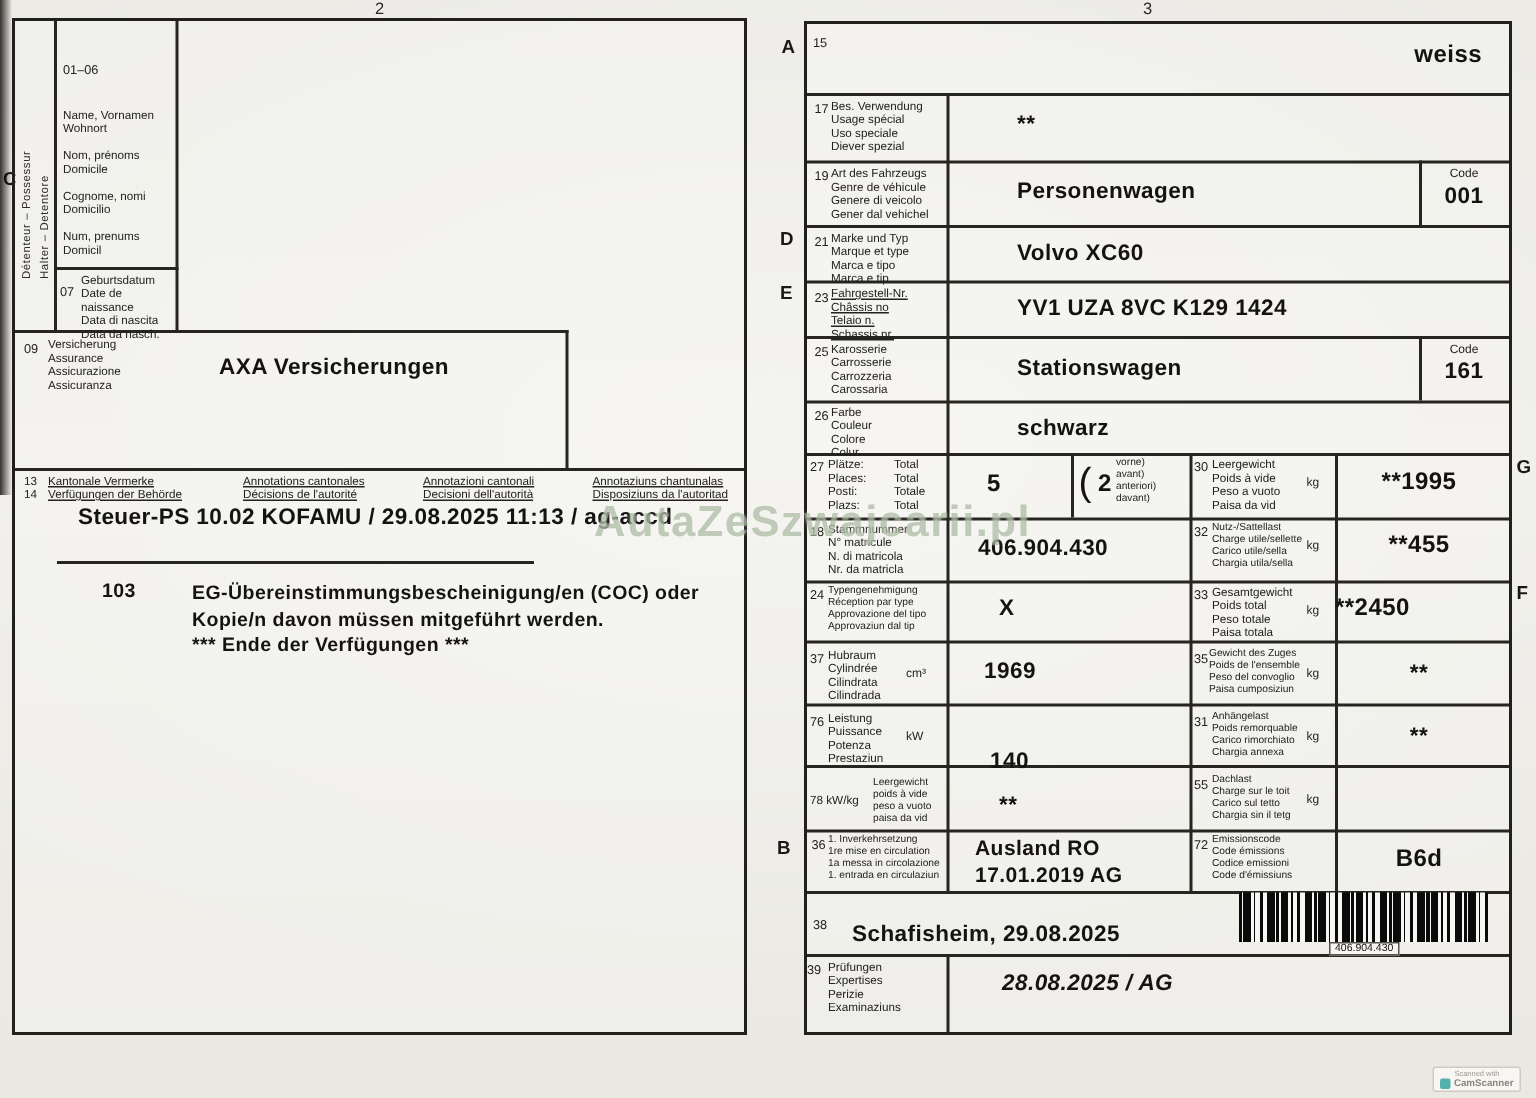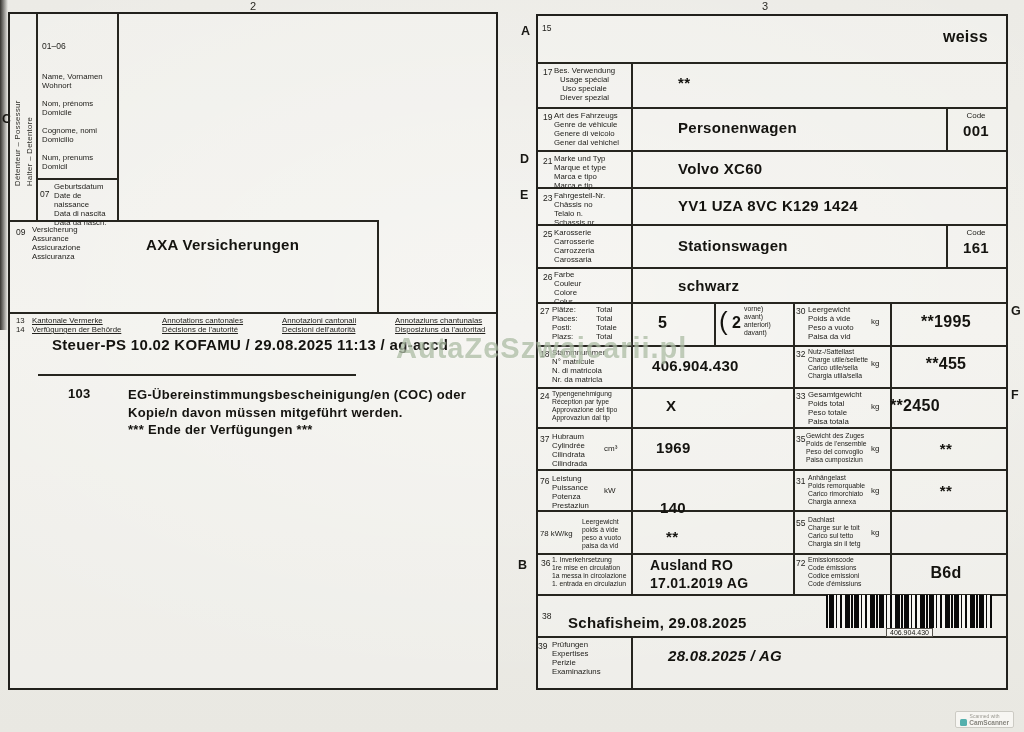--- a/index.html
+++ b/index.html
@@ -145,21 +145,21 @@
     <div class="vline" style="left:255px;top:286px;height:292px;"></div>
     <div class="vline" style="left:352px;top:286px;height:292px;"></div>
     <div class="vline" style="left:408px;top:91px;height:43px;"></div>
     <div class="vline" style="left:408px;top:208px;height:43px;"></div>
     <div class="vline" style="left:176px;top:286px;height:43px;"></div>
 
     <div class="num" style="left:4px;top:8px;">15</div>
     <div class="val" style="right:18px;top:12px;font-size:16px;">weiss</div>
 
     <div class="num" style="left:5px;top:52px;">17</div>
-    <div class="lbl" style="left:16px;top:50px;text-align:center;">Bes. Verwendung
+    <div class="lbl" style="left:16px;top:50px;">Bes. Verwendung
 Usage spécial
 Uso speciale
 Diever spezial</div>
     <div class="val" style="left:140px;top:58px;">**</div>
 
     <div class="num" style="left:5px;top:97px;">19</div>
     <div class="lbl" style="left:16px;top:95px;">Art des Fahrzeugs
 Genre de véhicule
 Genere di veicolo
 Gener dal vehichel</div>
@@ -168,21 +168,21 @@
     <div class="val" style="left:408px;top:106px;width:60px;text-align:center;">001</div>
 
     <div class="num" style="left:5px;top:141px;">21</div>
     <div class="lbl" style="left:16px;top:138px;">Marke und Typ
 Marque et type
 Marca e tipo
 Marca e tip</div>
     <div class="val" style="left:140px;top:144px;">Volvo XC60</div>
 
     <div class="num" style="left:5px;top:178px;">23</div>
-    <div class="lbl" style="left:16px;top:175px;">Fahrgestell-Nr.
+    <div class="lbl" style="left:16px;top:175px;text-decoration:underline;">Fahrgestell-Nr.
 Châssis no
 Telaio n.
 Schassis nr.</div>
     <div class="val" style="left:140px;top:181px;">YV1 UZA 8VC K129 1424</div>
 
     <div class="num" style="left:5px;top:214px;">25</div>
     <div class="lbl" style="left:16px;top:212px;">Karosserie
 Carrosserie
 Carrozzeria
 Carossaria</div>

